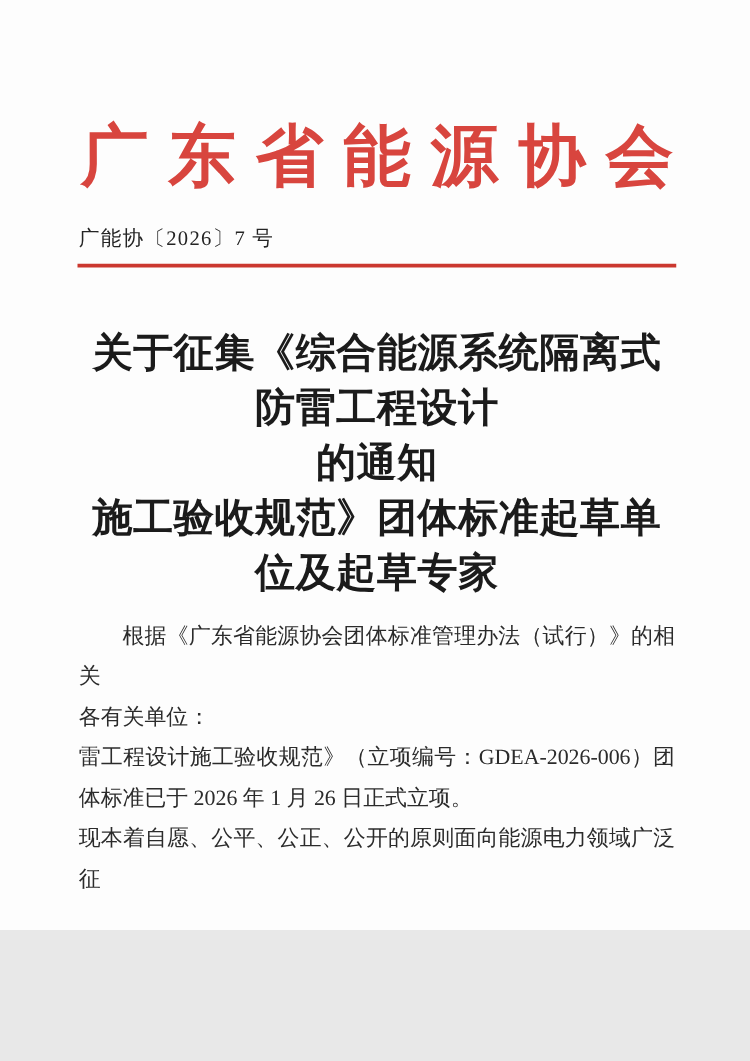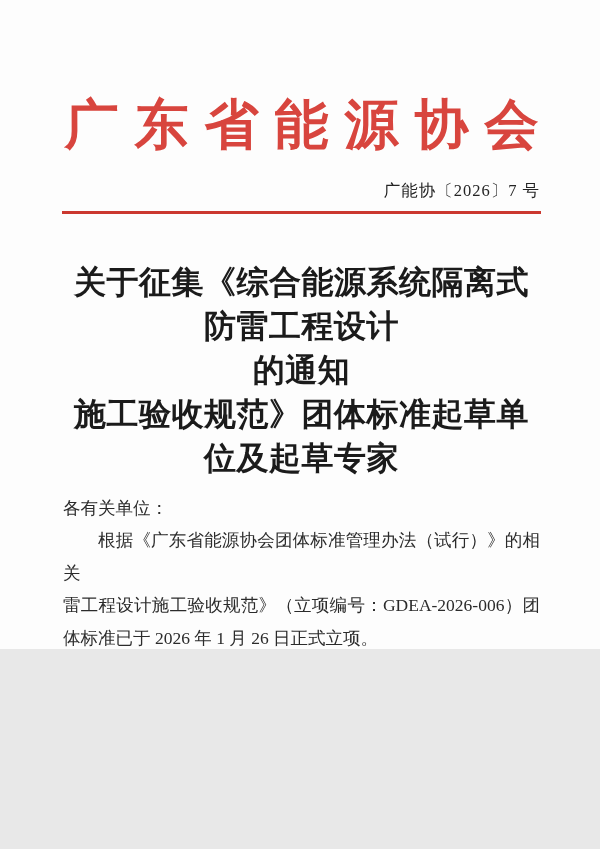--- a/index.html
+++ b/index.html
@@ -3,21 +3,21 @@
 <meta charset="utf-8">
 <style>
   html, body {
     margin: 0;
     padding: 0;
     background: #e8e8e8;
   }
   .page {
     position: relative;
     width: 600px;
-    height: 649px;
+    height: 744px;
     margin: 0 auto;
     background: #fdfdfd;
     overflow: hidden;
     font-family: "Liberation Serif", "DejaVu Serif", serif;
   }
   .content {
     padding: 0 60px 0 63px;
   }
   
   .org-title {
@@ -29,21 +29,21 @@
     color: #d8453e;
     white-space: nowrap;
   }
   .org-title span {
     letter-spacing: 16px;
     margin-right: -16px;
   }
   
   .doc-no {
     margin-top: 29px;
-    text-align: right;
+    text-align: left;
     font-size: 16.5px;
     line-height: 20px;
     color: #242424;
     letter-spacing: 1px;
   }
   
   .red-line {
     margin-top: 10px;
     margin-left: -1px;
     margin-right: -1px;
@@ -108,22 +108,22 @@
 
     <div class="red-line"></div>
 
     <div class="title-block">
         <div class="title-line">关于征集《综合能源系统隔离式防雷工程设计</div>
         <div class="title-line">的通知</div>
         <div class="title-line">施工验收规范》团体标准起草单位及起草专家</div>
       </div>
 
     <div class="body-block">
+        <div class="bline ind j">根据《广东省能源协会团体标准管理办法（试行）》的相关</div>
         <div class="bline">各有关单位：</div>
-        <div class="bline ind j">根据《广东省能源协会团体标准管理办法（试行）》的相关</div>
         <div class="bline j">雷工程设计施工验收规范》（立项编号：GDEA-2026-006）团</div>
         <div class="bline">体标准已于 2026 年 1 月 26 日正式立项。</div>
         <div class="bline j">现本着自愿、公平、公正、公开的原则面向能源电力领域广泛征</div>
       </div>
 
   </div>
 
   <div class="page-no">- 1 -</div>
 
   <div class="scan-artifact"></div>

